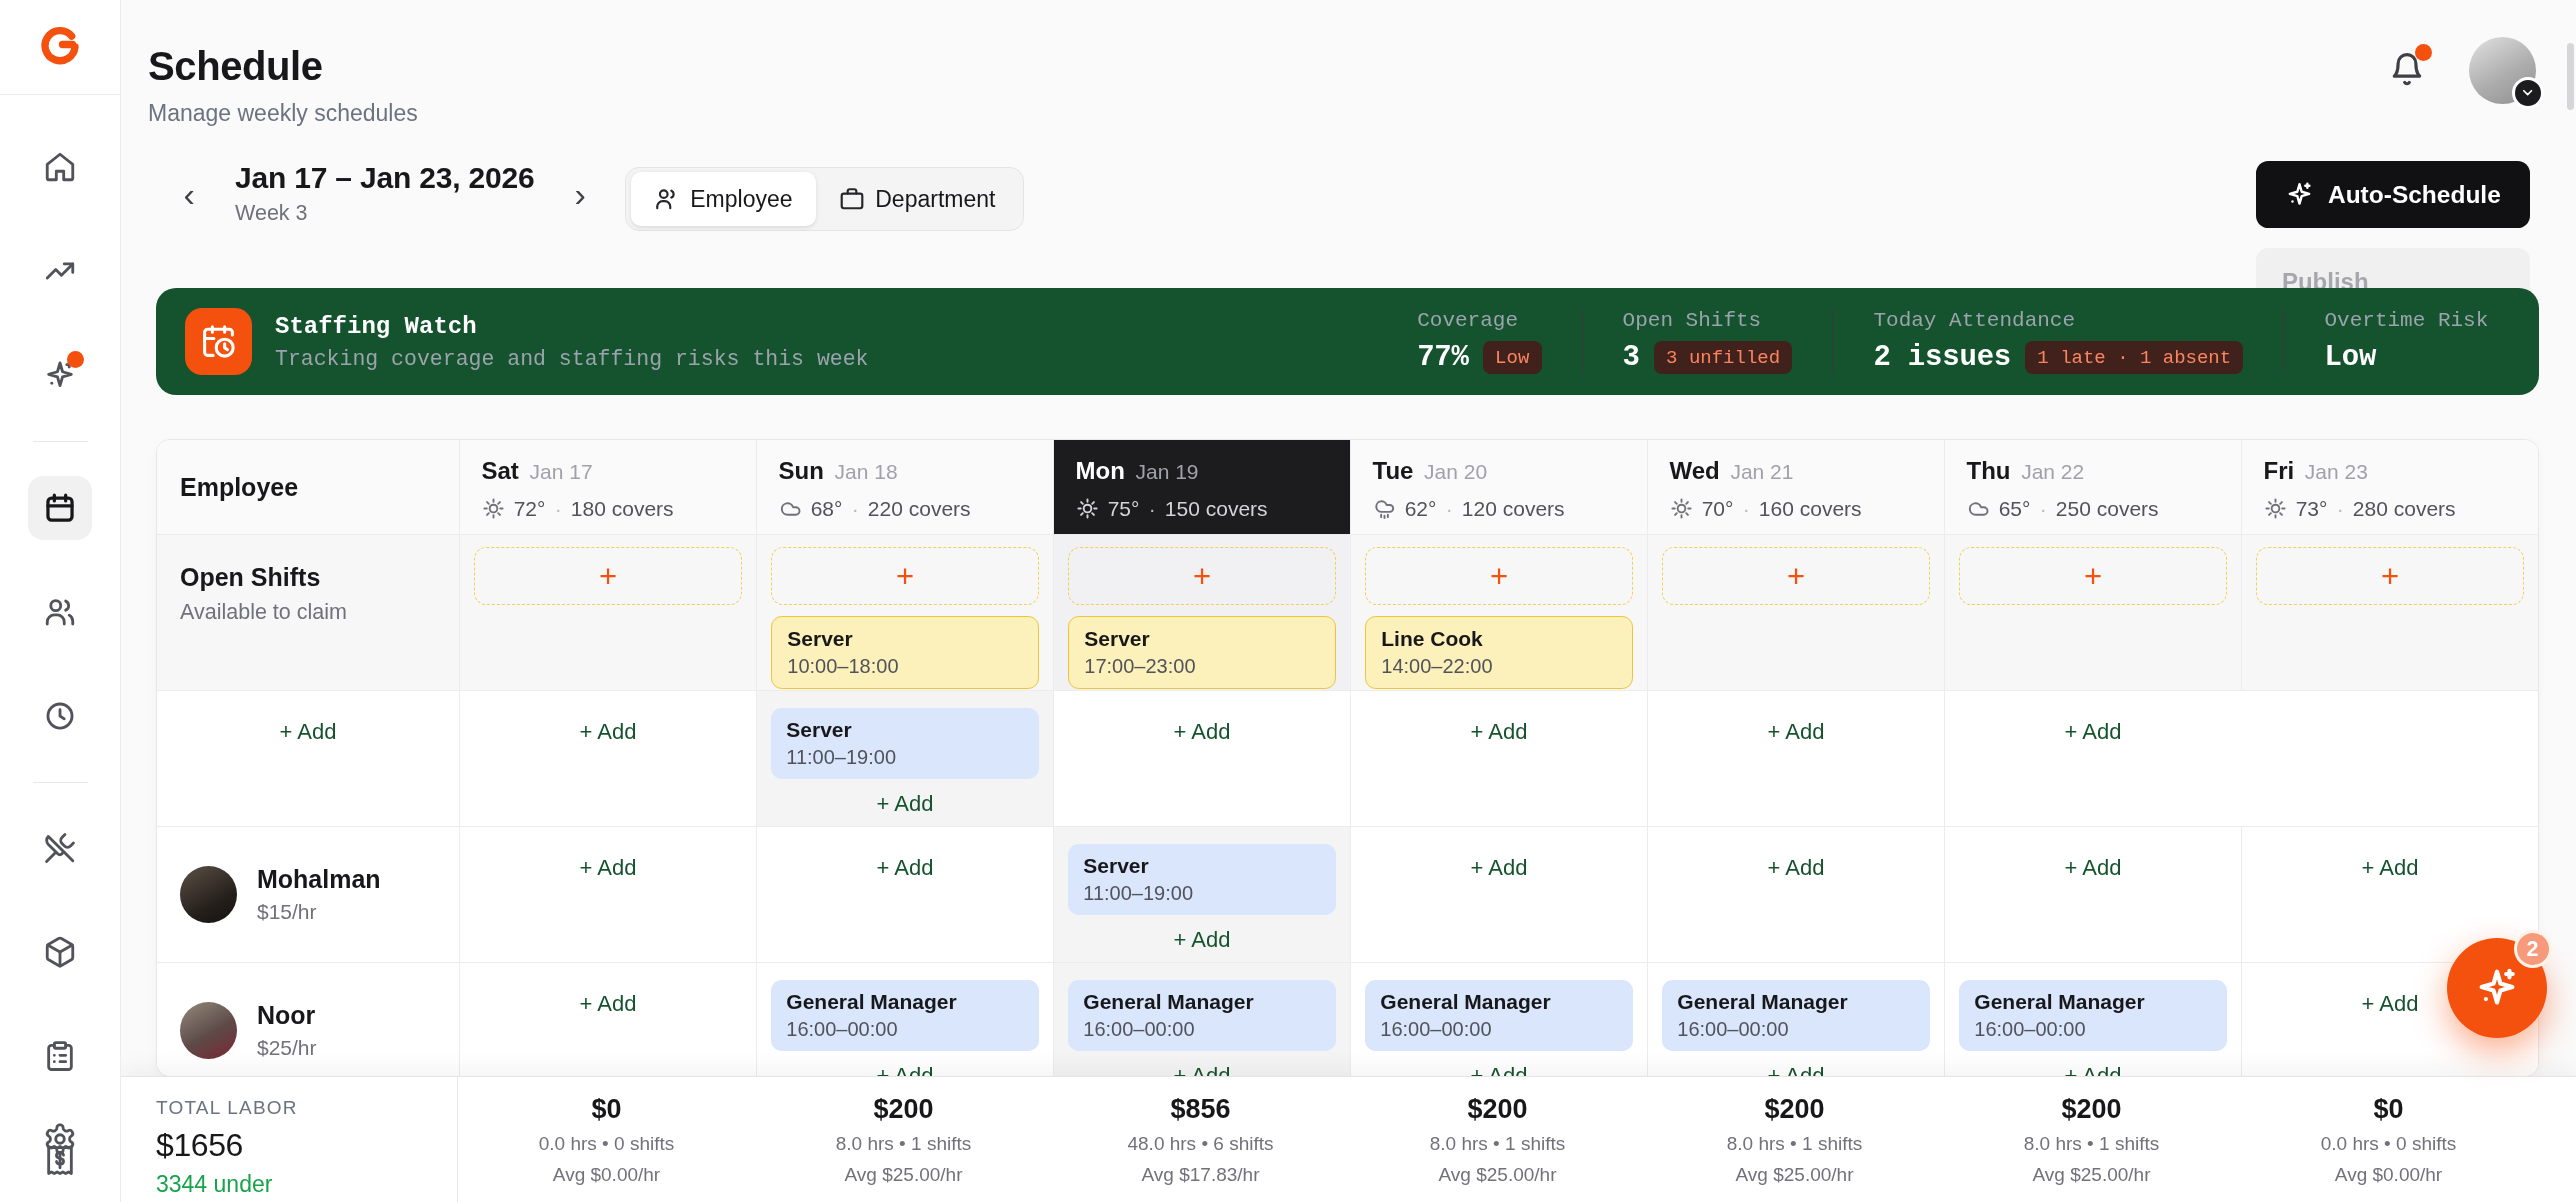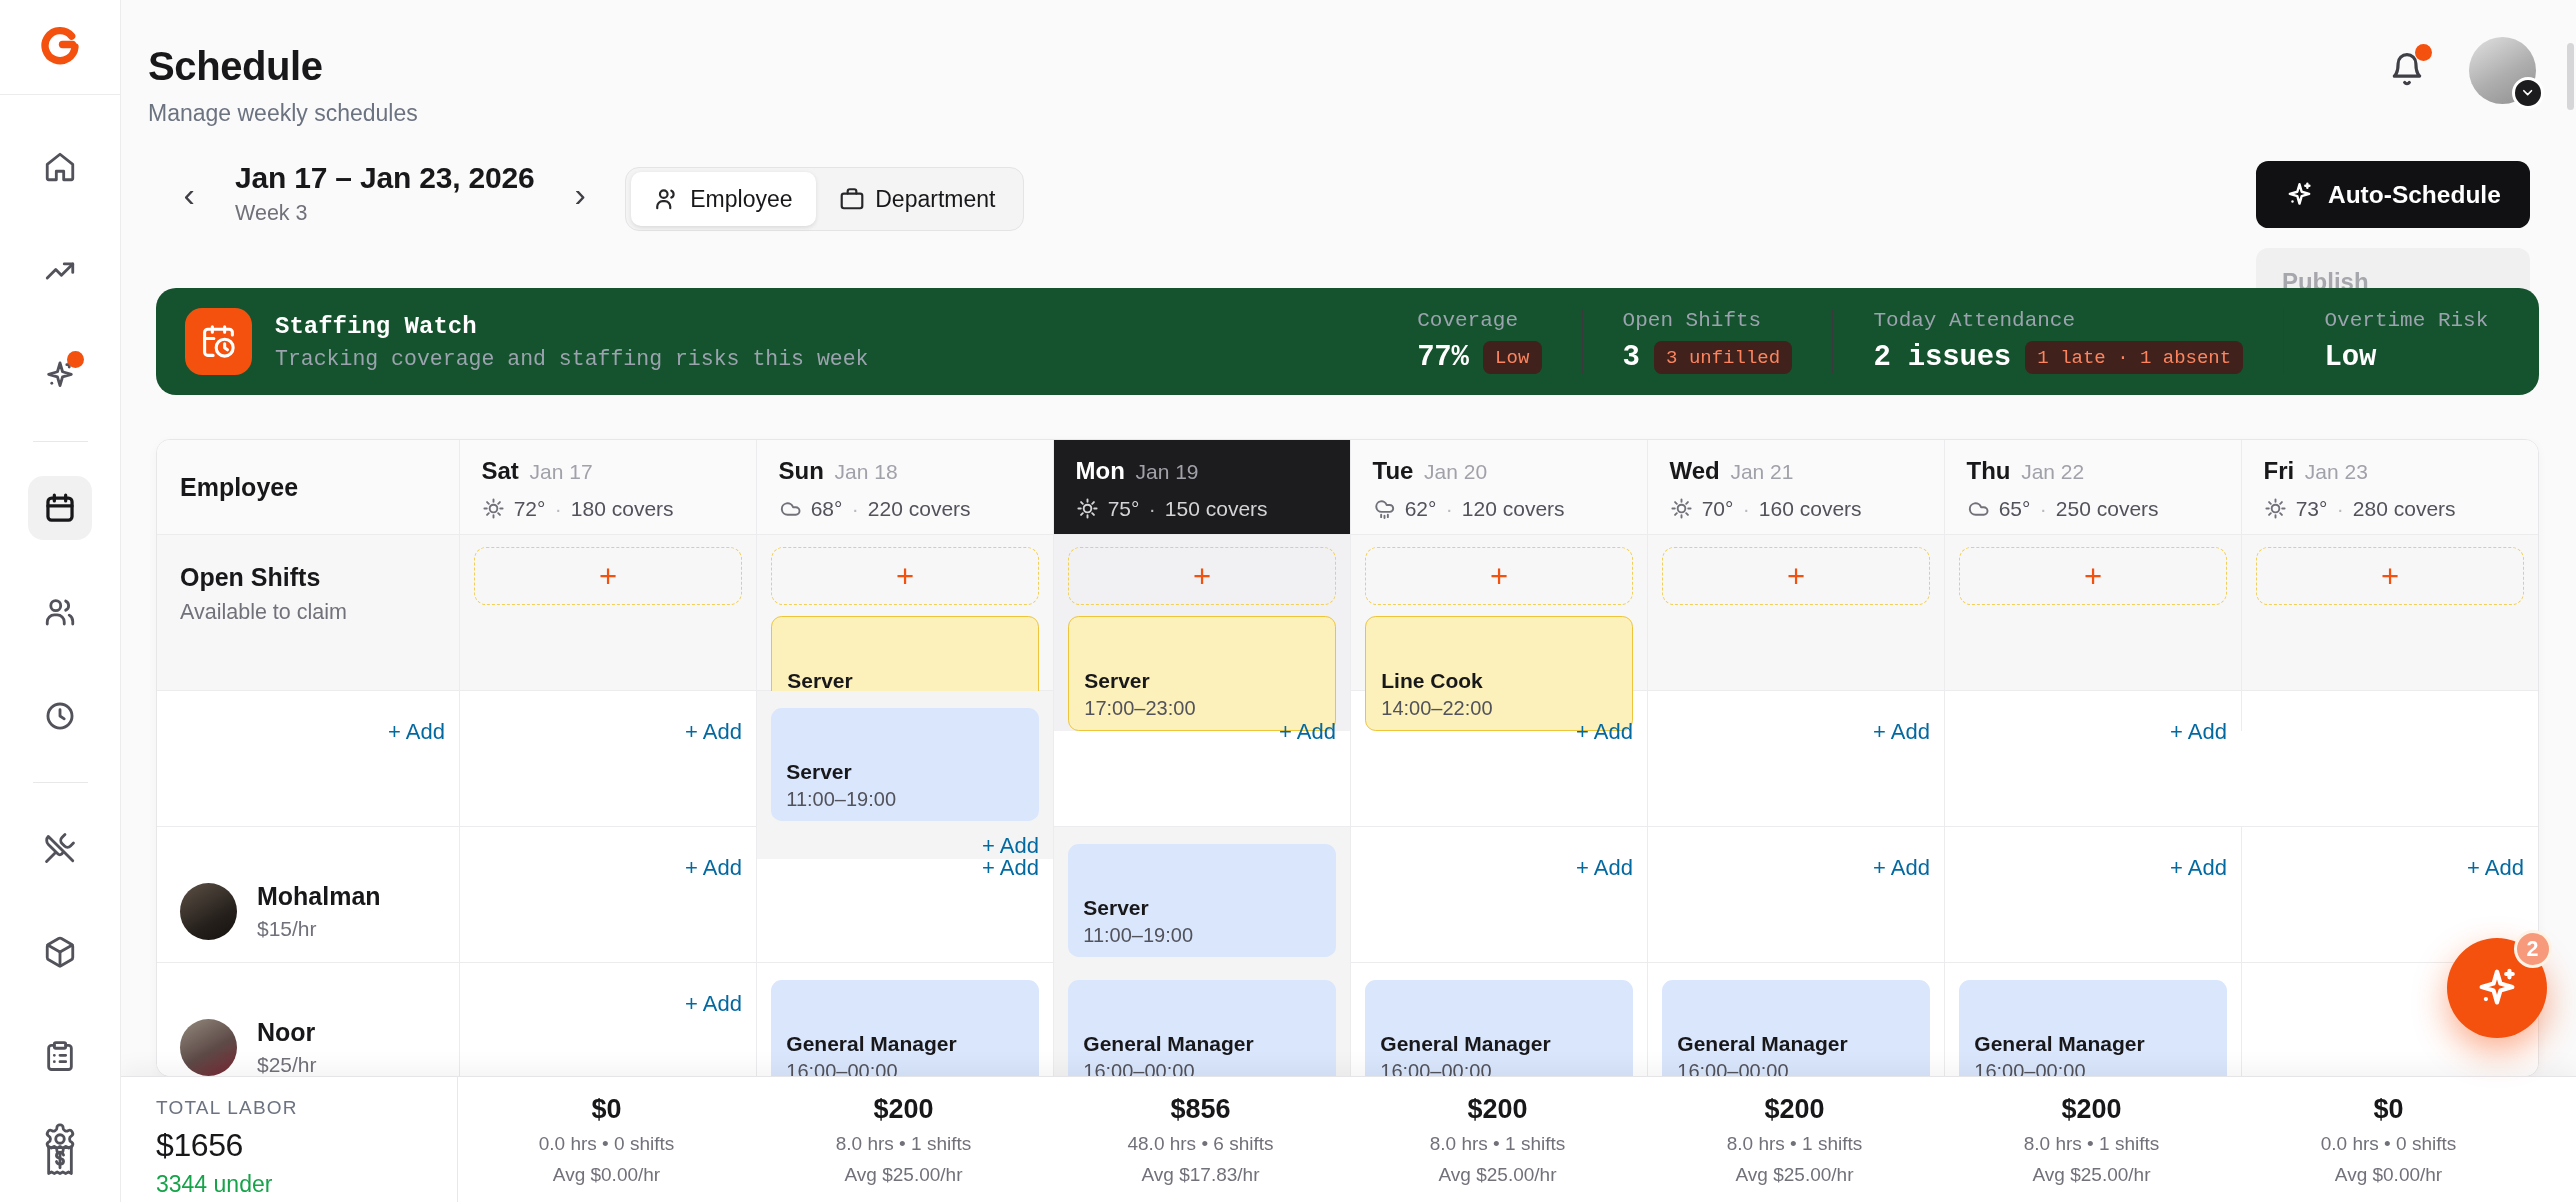--- a/index.html
+++ b/index.html
@@ -110,35 +110,35 @@
   .open-sub { font-size:21.5px; color:#71717a; margin-top:7.7px; }
   .open-cell { padding:12.3px 14px 0 14px; }
   .open-cell.col-active { background:#f1f1f3; }
   .dash-add { height:58px; border:1.5px dashed #f2cf56; border-radius:12.3px;
               display:flex; align-items:center; justify-content:center; cursor:pointer; }
   .dash-add .plus { color:#f4500e; font-size:31px; font-weight:400; line-height:1; }
 
   .shift-card { border-radius:10.7px; padding:10px 15.3px; margin-top:10.7px; }
   .shift-card.yellow { background:#fcf1ba; border:1.5px solid #eec43a; }
   .shift-card.blue { background:#d9e6fc; }
-  .sc-role { font-size:21px; font-weight:700; color:#18181b;margin-top:42px; }
+  .sc-role { font-size:21px; font-weight:700; color:#18181b; }
   .sc-time { font-size:20px; color:#52525b; margin-top:3.8px; }
 
   .row-emp { height:136px; border-bottom:0.8px solid #ececee; background:#fff; }
   .emp-id-cell { display:flex; align-items:center; gap:20px; padding-left:23px; }
   .avatar { width:57px; height:57px; border-radius:50%; flex:0 0 auto; }
   .av-0 { background:linear-gradient(150deg,#dcd9d3 15%,#a8a49c 60%,#8b877f); }
   .av-1 { background:linear-gradient(150deg,#54493f 10%,#241f1b 65%,#15110e); }
   .av-2 { background:linear-gradient(150deg,#8a7f74 10%,#5d4a47 55%,#7c2633); }
   .emp-name { font-size:25px; font-weight:700; }
   .emp-rate { font-size:21px; color:#71717a; margin-top:6.1px; }
   .emp-cell { padding:17px 14px 0 14px; display:flex; flex-direction:column; }
   .emp-cell.col-active { background:#f4f4f5; }
   .emp-cell .shift-card { margin-top:0; }
-  .add-btn { margin-top:12.3px; text-align:right; color:#0369a1; font-size:22px; cursor:pointer; }
+  .add-btn { margin-top:12.3px; text-align:center; color:#14532d; font-size:22px; cursor:pointer; }
   .emp-cell .add-btn:first-child { margin-top:10.7px; }
 
   
   .totals { position:absolute; left:121px; right:0; top:1076px; height:126px; background:#fff;
             border-top:0.8px solid #e5e5e7; box-shadow:0 -7.7px 23px rgba(0,0,0,.05); z-index:20;
             display:grid; grid-template-columns:337px repeat(7, 297px); }
   .tot-label-cell { padding:20px 0 0 35px; border-right:0.8px solid #e8e8ea; }
   .tot-label { font-size:19px; color:#6b7280; letter-spacing:1.2px; }
   .tot-total { font-size:32px; font-weight:400; margin-top:7.7px; letter-spacing:-0.4px; }
   .tot-delta { font-size:23px; color:#16a34a; margin-top:7.7px; }

